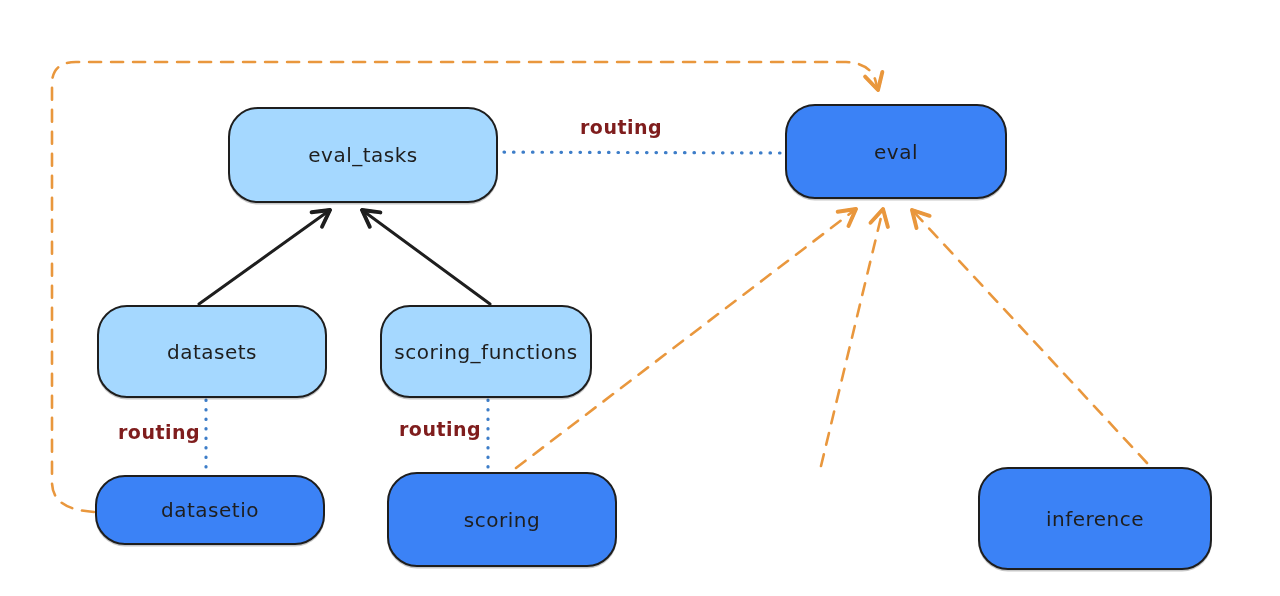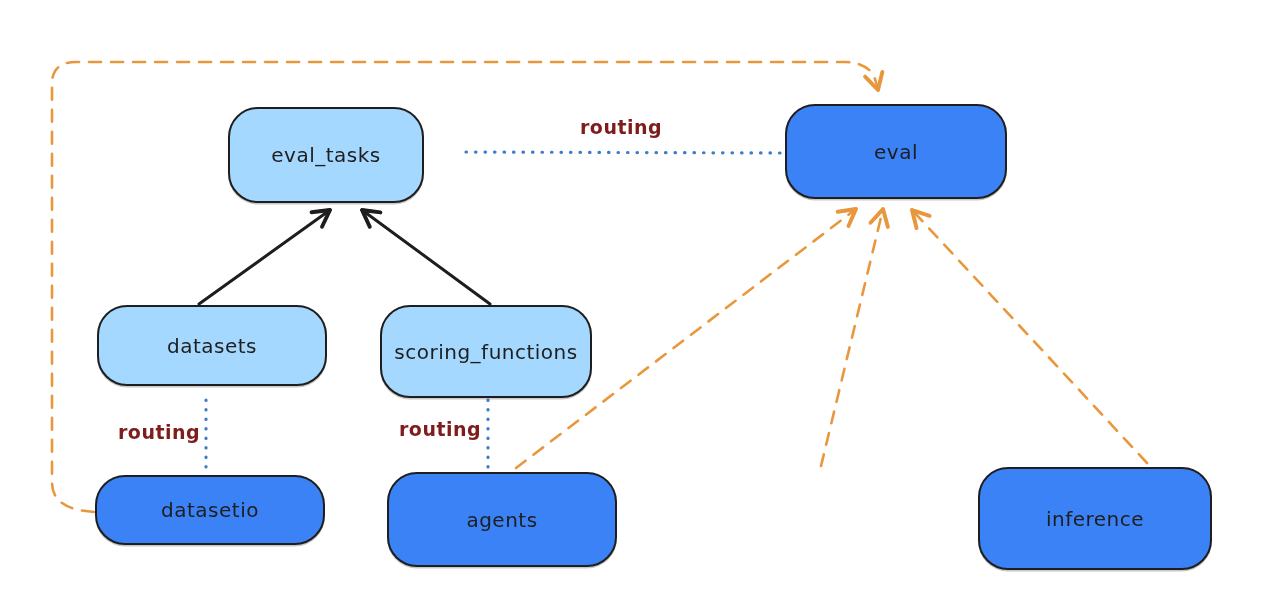--- a/index.html
+++ b/index.html
@@ -14,23 +14,23 @@
     border:2.6px solid #1e1e1e;
     border-radius:30px;
     display:flex; align-items:center; justify-content:center;
     font-size:20px; color:#1e1e1e; letter-spacing:0.5px;
     box-sizing:border-box;
     box-shadow:0 1.5px 0 rgba(30,30,30,0.25);
   }
   .node.blue  { background:#a5d8ff; }
   .node.green { background:#3b82f6; }
 
-  #node-eval-tasks        { left:228px;  top:107px; width:196px; height:96px; }
+  #node-eval-tasks        { left:228px;  top:107px; width:270px; height:96px; }
   #node-eval              { left:785px;  top:104px; width:222px; height:95px; }
-  #node-datasets          { left:97px;   top:305px; width:230px; height:81px; }
+  #node-datasets          { left:97px;   top:305px; width:230px; height:93px; }
   #node-scoring-functions { left:380px;  top:305px; width:212px; height:93px;text-align:right; }
   #node-datasetio         { left:95px;   top:475px; width:230px; height:70px; }
   #node-scoring           { left:387px;  top:472px; width:230px; height:95px; }
   #node-agents            { left:708px;  top:470px; width:234px; height:96px; }
   #node-inference         { left:978px; top:467px; width:234px; height:103px; }
 
   .edge-label {
     position:absolute; z-index:3;
     color:#7f1d1d; font-size:19px; font-weight:bold; letter-spacing:0.5px;
   }
@@ -66,20 +66,20 @@
     <path d="M 516,468 L 856,209" fill="none" stroke="#e9973d" stroke-width="2.6" stroke-linecap="round" stroke-dasharray="12 10" marker-end="url(#arrowOrange)"></path>
     <path d="M 821,466 L 883,209" fill="none" stroke="#e9973d" stroke-width="2.6" stroke-linecap="round" stroke-dasharray="12 10" marker-end="url(#arrowOrange)"></path>
     <path d="M 1147,463 L 912,210" fill="none" stroke="#e9973d" stroke-width="2.6" stroke-linecap="round" stroke-dasharray="12 10" marker-end="url(#arrowOrange)"></path>
   </svg>
 
   <div class="node blue" id="node-eval-tasks">eval_tasks</div>
   <div class="node green" id="node-eval">eval</div>
   <div class="node blue" id="node-datasets">datasets</div>
   <div class="node blue" id="node-scoring-functions">scoring_functions</div>
   <div class="node green" id="node-datasetio">datasetio</div>
-  <div class="node green" id="node-scoring">agents</div>
+  <div class="node green" id="node-scoring">scoring</div>
   <div class="node green" id="node-inference">inference</div>
 
   <span class="edge-label" id="routing-label-top">routing</span>
   <span class="edge-label" id="routing-label-left">routing</span>
   <span class="edge-label" id="routing-label-mid">routing</span>
 
 </div>
 
 </body></html>

